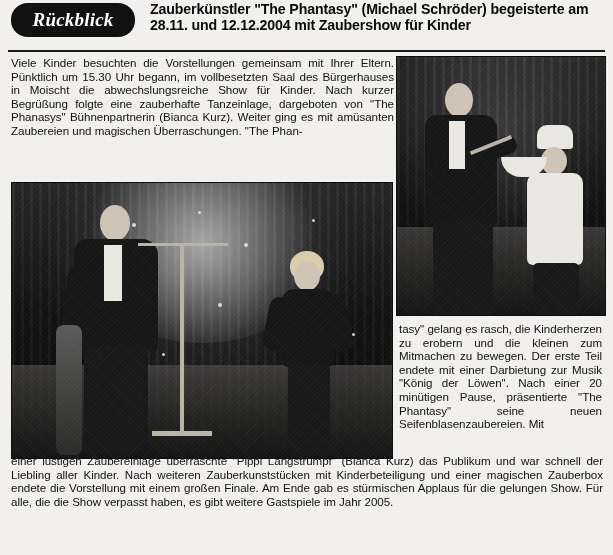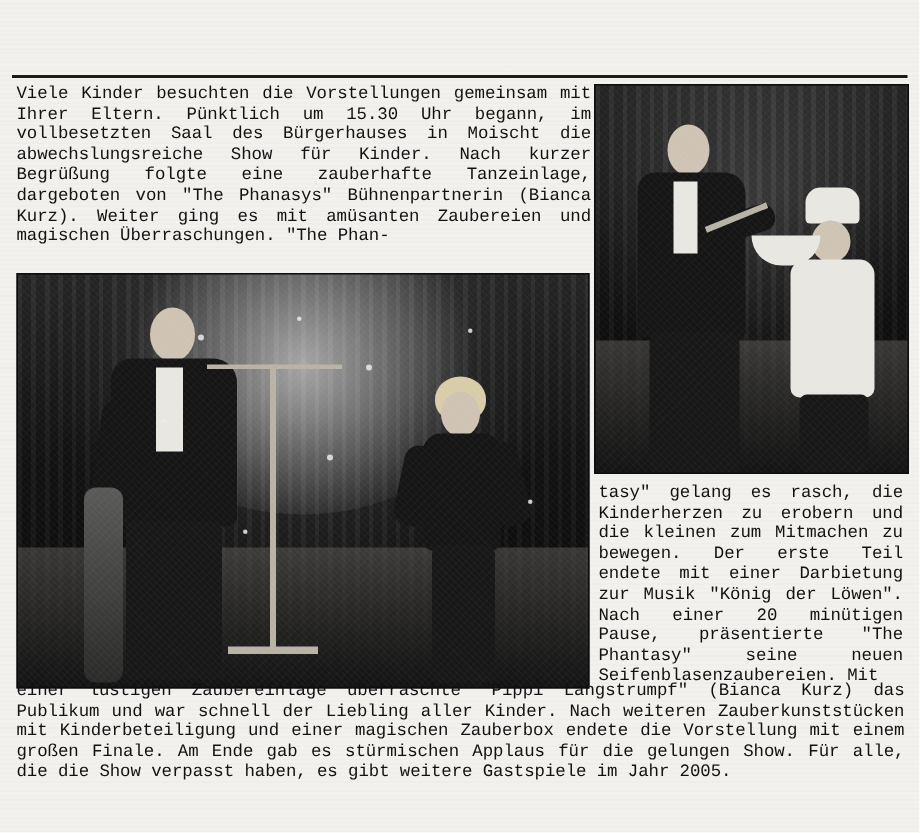--- a/index.html
+++ b/index.html
@@ -64,21 +64,21 @@
     left: 8px;
     top: 50px;
     width: 597px;
     height: 2px;
     background: #1a1a1a;
   }
 
   
   .txt {
     position: absolute;
-    font-family: Liberation Mono, monospace;
+    font-family: Liberation Sans, sans-serif;
     font-size: 11.6px;
     line-height: 13.6px;
     color: #111111;
     text-align: justify;
     letter-spacing: -0.05px;
   }
   .col-left {
     left: 11px;
     top: 56px;
     width: 383px;
@@ -188,20 +188,24 @@
     position: absolute;
     border-radius: 50%;
     background: radial-gradient(circle, rgba(255,255,255,0.55), rgba(255,255,255,0) 70%);
   }
 </style>
 </head>
 <body>
 
 <div class="page">
 
+  <div class="header">
+    <div class="rubric">Rückblick</div>
+    <div class="headline">Zauberkünstler "The Phantasy" (Michael Schröder) begeisterte am 28.11. und 12.12.2004 mit Zaubershow für Kinder</div>
+  </div>
   <div class="rule"></div>
 
   <div class="txt col-left">
     <p>Viele Kinder besuchten die Vorstellungen gemeinsam mit Ihrer Eltern. Pünktlich um 15.30 Uhr begann, im vollbesetzten Saal des Bürgerhauses in Moischt die abwechslungsreiche Show für Kinder. Nach kurzer Begrüßung folgte eine zauberhafte Tanzeinlage, dargeboten von "The Phanasys" Bühnenpartnerin (Bianca Kurz). Weiter ging es mit amüsanten Zaubereien und magischen Überraschungen. "The Phan-</p>
   </div>
 
   <div class="photo photo-top-right">
     <div class="ph-base"></div>
     <div class="curtain"></div>
     <div class="floor"></div>

